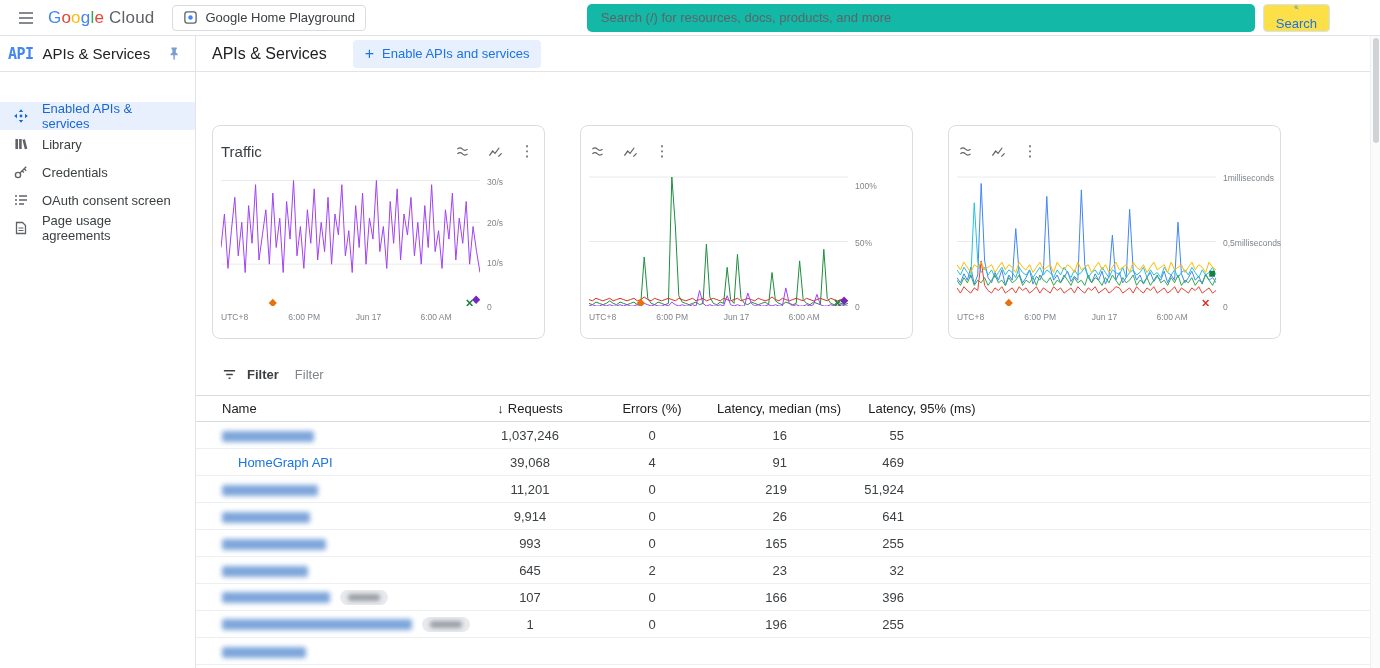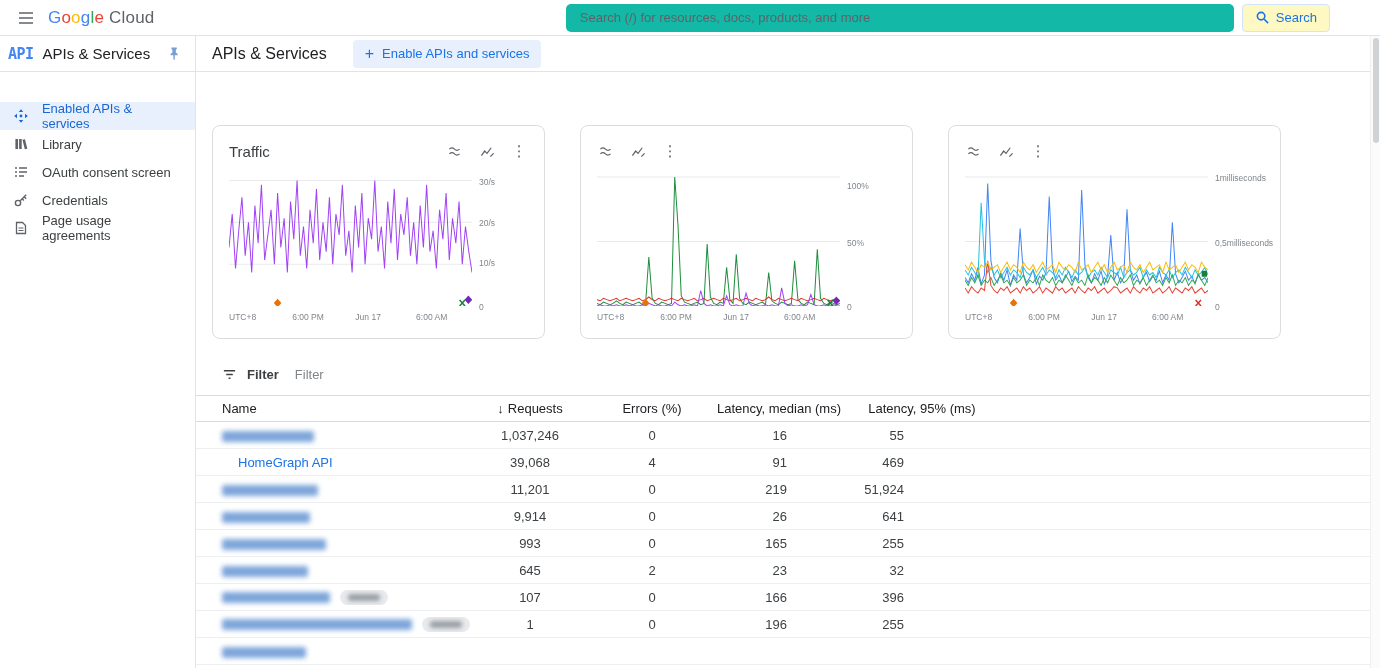--- a/index.html
+++ b/index.html
@@ -25,22 +25,22 @@
     font-size:13px; color:#3c4043; cursor:pointer; font-family:inherit;
   }
   .search-wrap { margin-left:auto; display:flex; align-items:center; gap:8px; margin-right:40px; }
   .search-input {
     width:668px; height:28px; background:#14b8a6; border:none; border-radius:5px;
     padding:0 14px; font-size:13px; color:#3c4043; font-family:inherit; outline:none;
   }
   .search-input::placeholder { color:#5f6368; }
   .search-btn {
     height:28px; display:flex; align-items:center; gap:6px; padding:0 12px;
-    border:1px solid #d2e3fc; border-radius:4px; background:#fef9c3; color:#1a73e8;
-    font-size:13px; font-weight:500; cursor:pointer; font-family:inherit;
+    border:1px solid #d2e3fc; border-radius:4px; background:#fde047; color:#1a73e8;
+    font-size:13px; font-weight:500; cursor:pointer; font-family:inherit;flex-direction:column;
   }
   
   .subheader { height:36px; display:flex; border-bottom:1px solid #e0e3e7; }
   .subheader-left {
     width:196px; flex:0 0 196px; display:flex; align-items:center;
     border-right:1px solid #e0e3e7; padding:0 10px 0 8px;
   }
   .api-logo { color:#4285f4; font-weight:700; font-size:15px; letter-spacing:-0.5px; font-family:"DejaVu Sans Mono", monospace; }
   .sidebar-title { font-size:15px; color:#202124; margin-left:9px; flex:1; }
   .pin-btn { width:22px; height:22px; }
@@ -60,21 +60,21 @@
     font-size:13px; color:#3c4043; cursor:pointer;
   }
   .side-item .si-icon { width:18px; display:flex; justify-content:center; color:#5f6368; }
   .side-item.selected { background:#e8f0fe; color:#1967d2; font-weight:500; }
   .side-item.selected .si-icon { color:#1967d2; }
   .main { flex:1; overflow:hidden; }
   
   .cards { display:flex; gap:35px; margin:53px 0 0 16px; }
   .card {
     width:333px; height:214px; border:1px solid #dadce0; border-radius:8px;
-    padding:12px 16px 8px; background:#fff;
+    padding:12px 8px 8px; background:#fff;
   }
   .card-head { display:flex; align-items:center; height:26px; }
   .card-title { font-size:15px; color:#3c4043; flex:1; }
   .card-actions { display:flex; align-items:center; gap:14px; }
   .card-actions .icon-btn { width:18px; height:18px; }
   .kebab { font-size:15px; color:#5f6368; }
   .chart-row { display:flex; height:138px; margin-top:4px; }
   .plot { flex:1; position:relative; }
   .plot svg { position:absolute; left:0; top:0; width:100%; height:100%; }
   .yticks { width:56px; flex:0 0 56px; position:relative; font-size:8.5px; color:#80868b; }
@@ -131,20 +131,27 @@
   </button>
   <div class="logo">
     <span class="lg-b">G</span>
       <span class="lg-r">o</span>
       <span class="lg-y">o</span>
       <span class="lg-b">g</span>
       <span class="lg-g">l</span>
       <span class="lg-r">e</span>
     <span class="cloud">Cloud</span>
   </div>
+  <button class="project-btn">
+    <svg width="15" height="15" viewBox="0 0 16 16">
+      <rect x="2" y="2" width="12" height="12" rx="2.5" fill="none" stroke="#5f6368" stroke-width="1.4"></rect>
+      <circle cx="8" cy="8" r="2.4" fill="#4285f4"></circle>
+    </svg>
+    <span>Google Home Playground</span>
+  </button>
   <div class="search-wrap">
     <input class="search-input" type="text" placeholder="Search (/) for resources, docs, products, and more" style="">
     <button class="search-btn">
       <svg width="15" height="15" viewBox="0 0 16 16">
         <circle cx="6.5" cy="6.5" r="4" fill="none" stroke="#1a73e8" stroke-width="1.7"></circle>
         <path d="M9.6 9.6L14 14" stroke="#1a73e8" stroke-width="1.7"></path>
       </svg>
       <span>Search</span>
     </button>
   </div>
@@ -187,36 +194,36 @@
             <rect x="2.4" y="3" width="2.6" height="10" fill="currentColor"></rect>
             <rect x="6.1" y="3" width="2.6" height="10" fill="currentColor"></rect>
             <rect x="10.6" y="3.4" width="2.6" height="9.8" transform="rotate(-14 11.9 8.3)" fill="currentColor"></rect>
           </svg>
       </span>
       <span>Library</span>
     </div>
     <div class="side-item">
       <span class="si-icon">
         <svg width="16" height="16" viewBox="0 0 16 16">
+            <circle cx="5" cy="11" r="2.6" fill="none" stroke="currentColor" stroke-width="1.4"></circle>
+            <path d="M7.2 8.8L13.2 2.8M11.2 4.8l2 2M9.2 6.8l1.7 1.7" stroke="currentColor" stroke-width="1.4" fill="none"></path>
+          </svg>
+      </span>
+      <span>Credentials</span>
+    </div>
+    <div class="side-item">
+      <span class="si-icon">
+        <svg width="16" height="16" viewBox="0 0 16 16">
             <circle cx="3" cy="4" r="1" fill="currentColor"></circle>
             <circle cx="3" cy="8" r="1" fill="currentColor"></circle>
             <circle cx="3" cy="12" r="1" fill="currentColor"></circle>
             <path d="M6 4h8M6 8h8M6 12h5" stroke="currentColor" stroke-width="1.4"></path>
           </svg>
       </span>
       <span>OAuth consent screen</span>
-    </div>
-    <div class="side-item">
-      <span class="si-icon">
-        <svg width="16" height="16" viewBox="0 0 16 16">
-            <circle cx="5" cy="11" r="2.6" fill="none" stroke="currentColor" stroke-width="1.4"></circle>
-            <path d="M7.2 8.8L13.2 2.8M11.2 4.8l2 2M9.2 6.8l1.7 1.7" stroke="currentColor" stroke-width="1.4" fill="none"></path>
-          </svg>
-      </span>
-      <span>Credentials</span>
     </div>
     <div class="side-item">
       <span class="si-icon">
         <svg width="16" height="16" viewBox="0 0 16 16">
             <path d="M3.5 2.5h6l3 3v8h-9z" fill="none" stroke="currentColor" stroke-width="1.3"></path>
             <path d="M5.5 8h5M5.5 10.5h5" stroke="currentColor" stroke-width="1.2"></path>
           </svg>
       </span>
       <span>Page usage agreements</span>
     </div>

